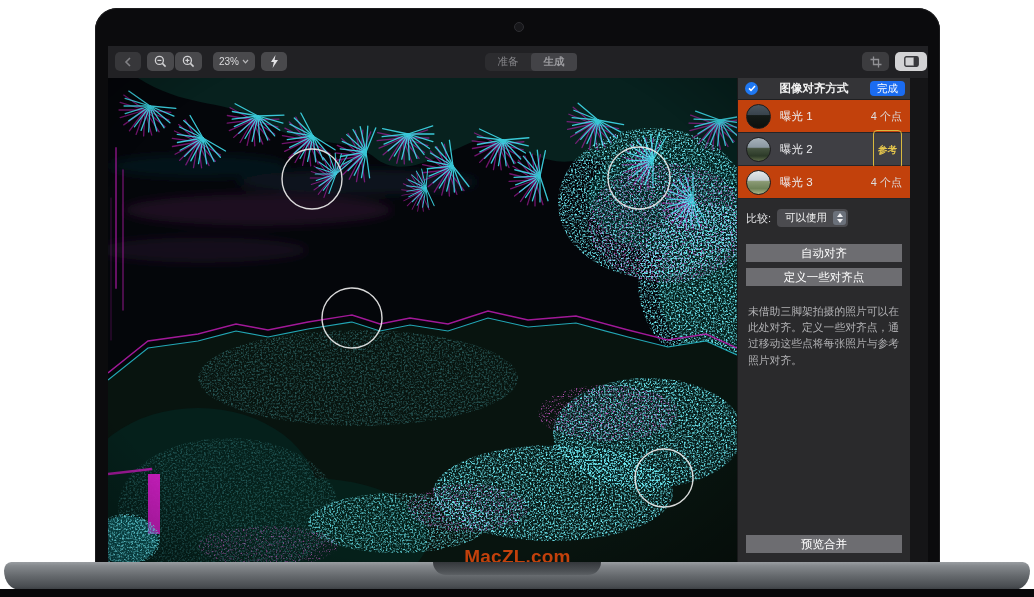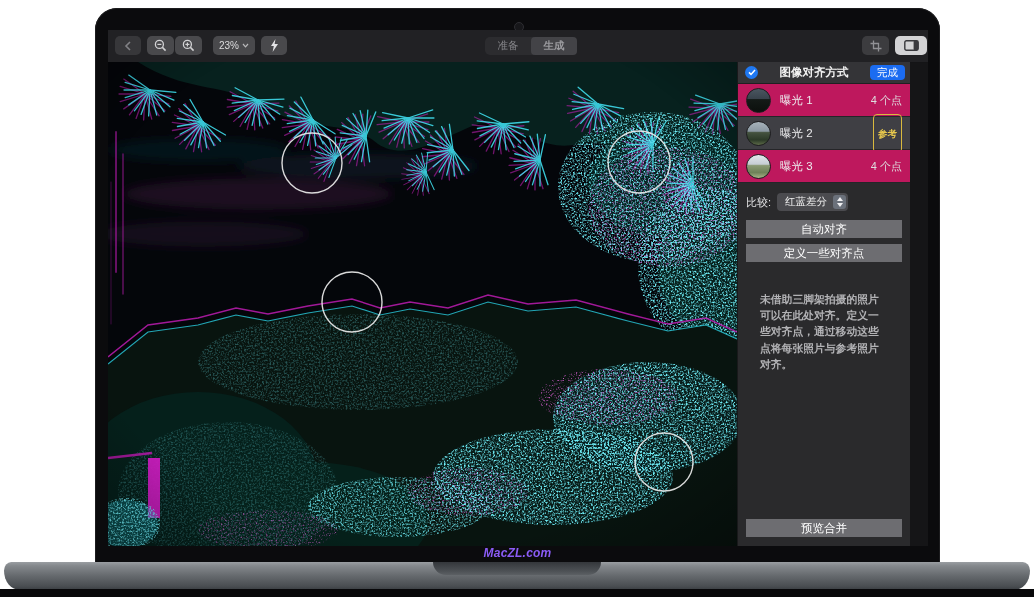--- a/index.html
+++ b/index.html
@@ -4,30 +4,30 @@
 <style>
   html,body{margin:0;padding:0;background:#ffffff;font-family:"Liberation Sans",sans-serif;}
   .stage{position:relative;width:1034px;height:597px;background:#fff;overflow:hidden;}
 
   
   .screen{position:absolute;left:95px;top:8px;width:845px;height:555px;background:#0b0b0d;
           border-radius:22px 22px 0 0;box-shadow:0 0 0 1px #1c1c1e inset;}
   .camera{position:absolute;left:50%;top:14px;width:8px;height:8px;margin-left:-4px;border-radius:50%;
           background:#17171a;border:1px solid #2e2e32;}
   .brand{position:absolute;left:0;right:0;bottom:1px;height:16px;text-align:center;
-         color:#8b5cf6;font-size:12px;font-weight:bold;letter-spacing:.2px;font-style:italic;}
+         color:#c2410c;font-size:19px;font-weight:bold;letter-spacing:.2px;}
   .base{position:absolute;left:4px;top:562px;width:1026px;height:28px;
         background:linear-gradient(180deg,#9a9ea2 0%,#84888c 14%,#65696d 50%,#4a4e52 86%,#3a3e42 100%);
         border-radius:9px 9px 20px 20px / 11px 11px 24px 24px;}
   .notch{position:absolute;left:433px;top:562px;width:168px;height:13px;border-radius:0 0 13px 13px;
          background:linear-gradient(180deg,#34373b 0%,#4d5155 70%,#5c6064 100%);}
   .floor{position:absolute;left:0;top:589px;width:1034px;height:8px;background:#08080a;}
 
   
-  .app{position:absolute;left:13px;top:22px;width:820px;height:516px;background:#151517;overflow:hidden;}
+  .app{position:absolute;left:13px;top:38px;width:820px;height:516px;background:#151517;overflow:hidden;}
   .toolbar{position:absolute;left:0;top:0;width:820px;height:32px;background:#212124;border-bottom:1px solid #141416;}
   .tbtn{position:absolute;top:6px;height:19px;border-radius:5px;background:#49494c;
         display:flex;align-items:center;justify-content:center;color:#d2d2d4;}
   .tbtn svg{display:block;}
   .tb-back{left:7px;width:26px;background:#37373a;}
   .tb-zout{left:39px;width:27px;}
   .tb-zin{left:67px;width:27px;}
   .tb-pct{left:105px;width:42px;font-size:10px;color:#dcdcde;gap:3px;}
   .tb-flash{left:153px;width:26px;}
   .seg{position:absolute;left:377px;top:7px;width:92px;height:18px;background:#2c2c2f;border-radius:5px;display:flex;}
@@ -43,45 +43,45 @@
 
   
   .panel{position:absolute;left:629px;top:32px;width:173px;height:484px;background:#2a2a2c;
          border-left:1px solid #19191b;box-sizing:border-box;display:flex;flex-direction:column;}
   .p-header{height:21px;background:#343437;border-bottom:1px solid #1f1f21;display:flex;align-items:center;flex:0 0 21px;}
   .chk{width:13px;height:13px;border-radius:50%;background:#1f78f2;margin-left:7px;flex:0 0 13px;
        display:flex;align-items:center;justify-content:center;}
   .p-title{flex:1;text-align:center;font-size:11.5px;font-weight:bold;color:#f2f2f2;}
   .done{margin-right:5px;background:#1b6cf1;border-radius:4px;color:#fff;font-size:10.5px;
         padding:1px 7px 2px;line-height:12px;}
-  .exp-row{height:33px;flex:0 0 33px;display:flex;align-items:center;padding:0 8px;background:#be185d;
+  .exp-row{height:33px;flex:0 0 33px;display:flex;align-items:center;padding:0 8px;background:#c2410c;
            border-bottom:1px solid #252528;box-sizing:border-box;}
   .exp-row.sel{background:#3f3f44;}
   .thumb{width:25px;height:25px;border-radius:50%;margin-right:9px;flex:0 0 25px;border:1px solid #1c1c1e;box-sizing:border-box;}
   .t1{background:linear-gradient(180deg,#4a5660 0%,#39434c 42%,#141a17 46%,#0c100d 100%);}
   .t2{background:linear-gradient(180deg,#a7b2ba 0%,#8b98a2 40%,#44523f 46%,#2c3a28 78%,#5c6a48 100%);}
   .t3{background:linear-gradient(180deg,#e3e8ec 0%,#c6ced4 40%,#8a9a74 46%,#6e8258 76%,#a8b488 100%);}
   .exp-label{flex:1;font-size:11.5px;color:#ececee;}
   .exp-pts{font-size:11px;color:#dededf;}
   .badge{border:1.5px solid #d9b93e;color:#e6c74d;border-radius:4px;font-size:9.5px;
          padding:12px 4px;height:13px;line-height:13px;font-weight:bold;}
-  .compare{margin:10px 8px 0;display:flex;align-items:center;}
+  .compare{margin:10px 8px 8px;display:flex;align-items:center;}
   .cmp-label{font-size:11px;color:#e2e2e4;margin-right:6px;}
   .popup{display:flex;align-items:center;background:#4b4b4f;border-radius:4px;padding:2px 2px 2px 8px;}
   .popup .val{font-size:10.5px;color:#f2f2f2;}
   .stepper{width:13px;height:14px;background:#6b717b;border-radius:3px;margin-left:6px;
            display:flex;flex-direction:column;align-items:center;justify-content:center;gap:2px;}
   .tri-up{width:0;height:0;border-left:3px solid transparent;border-right:3px solid transparent;border-bottom:4px solid #f0f0f2;}
   .tri-dn{width:0;height:0;border-left:3px solid transparent;border-right:3px solid transparent;border-top:4px solid #f0f0f2;}
   .gbtn{margin:0 8px;height:18px;flex:0 0 18px;background:#6d6d71;border-radius:0;color:#fff;
         font-size:11.5px;display:flex;align-items:center;justify-content:center;}
   .gbtn.b1{margin-top:9px;}
   .gbtn.b2{margin-top:6px;}
   .desc{margin:17px 10px 0;color:#b2b2b5;font-size:10.8px;line-height:1.5;}
-  .desc p{margin:12px;font-weight:bold;}
+  .desc p{margin:0;}
   .desc p + p{margin-top:10px;}
   .spacer{flex:1;}
   .gbtn.preview{margin-bottom:9px;}
 </style>
 </head>
 <body>
 
 <div class="stage">
 
   <div class="screen">
@@ -291,21 +291,21 @@
         </div>
         <div class="exp-row">
           <span class="thumb t3"></span>
           <span class="exp-label">曝光 3</span>
           <span class="exp-pts">4 个点</span>
         </div>
 
         <div class="compare">
           <span class="cmp-label">比较:</span>
           <span class="popup">
-            <span class="val">红蓝差分</span>
+            <span class="val">可以使用</span>
             <span class="stepper">
               <span class="tri-up"></span>
                 <span class="tri-dn"></span>
             </span>
           </span>
         </div>
 
         <div class="gbtn b1">自动对齐</div>
         <div class="gbtn b2">定义一些对齐点</div>
 

